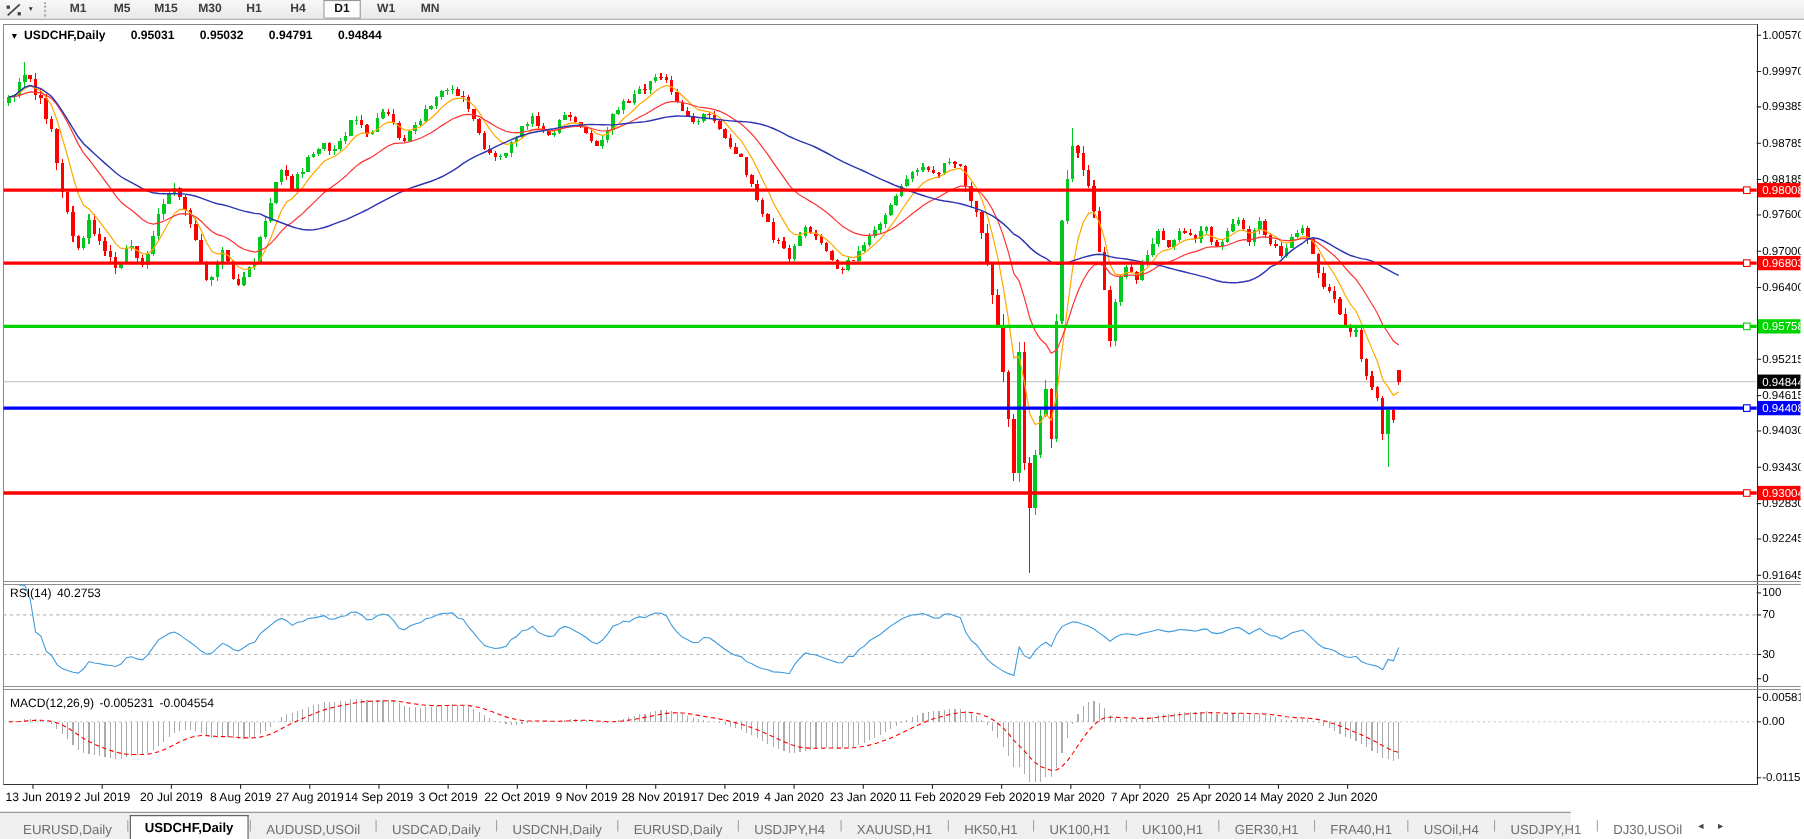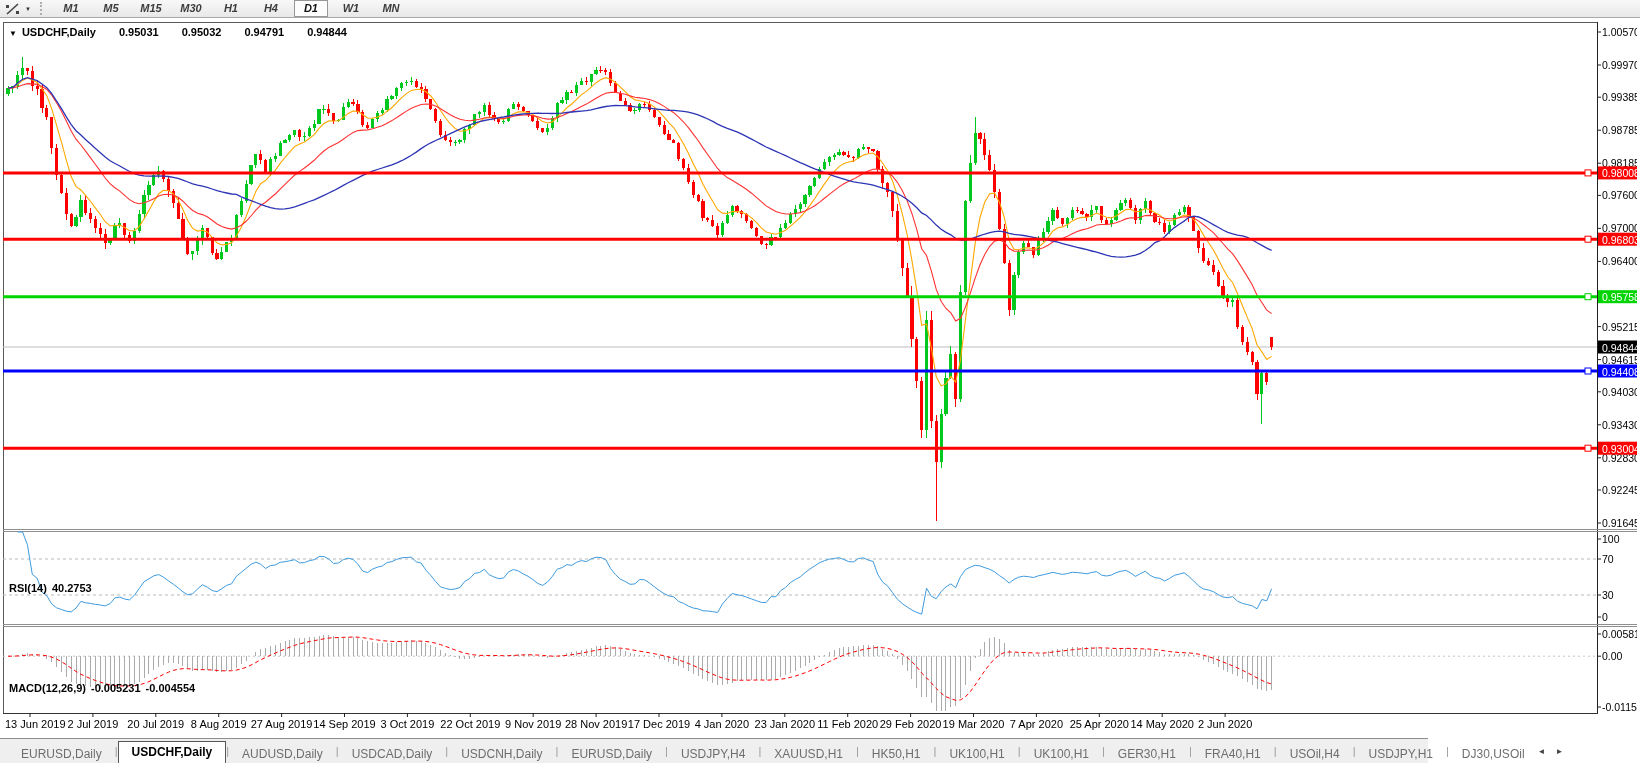--- a/index.html
+++ b/index.html
@@ -4,28 +4,28 @@
 <style>
   html,body{margin:0;padding:0;}
   body{width:1640px;height:763px;position:relative;overflow:hidden;background:#fff;
        font-family:"Liberation Sans",sans-serif;}
   .toolbar{position:absolute;left:0;top:0;width:1640px;height:18px;
     background:linear-gradient(#f8f8f8,#e8e8e8);border-bottom:1px solid #a9a9a9;
     display:flex;align-items:center;padding-left:5px;box-sizing:border-box;}
   .tool-icon{width:18px;height:14px;display:flex;align-items:center;}
   .tool-caret{font-size:6px;color:#333;margin:0 7px 0 2px;}
   .grip{height:13px;border-left:2px dotted #aeaeae;margin:0 9px 0 2px;}
-  #tf-group{display:flex;align-items:center;font-style:italic;}
+  #tf-group{display:flex;align-items:center;}
   .tf-btn{min-width:24px;padding:0 4px;height:15px;line-height:15px;text-align:center;
     font-size:11px;font-weight:700;color:#3c3c3c;margin:0 3px;border:1px solid transparent;}
   .tf-btn.active{background:#fdfdfd;border:1px solid #979797;color:#111;}
   .chart-title{position:absolute;left:9px;top:26px;font-size:11px;font-weight:700;color:#000;z-index:5;}
   .chart-title .tri{font-size:8px;margin-right:5px;font-weight:400;}
   .chart-title .q{margin-left:23px;}
-  .pane-header{position:absolute;left:9px;font-size:11px;font-weight:700;color:#000;z-index:5;margin-top:48px;}
+  .pane-header{position:absolute;left:9px;font-size:11px;font-weight:400;color:#000;z-index:5;}
   .pane-header span{margin-right:5px;}
   #rsi-header{top:534px;}
   #macd-header{top:634px;}
   .tab-bar{position:absolute;left:0;top:738px;width:1428px;height:25px;background:#efefef;
     border-top:1px solid #8f8f8f;display:flex;box-sizing:border-box;}
   .tab-list{display:flex;align-items:flex-end;padding-left:8px;height:100%;}
   .tab{height:18px;line-height:18px;padding:0 13px;font-size:12px;color:#6e6e6e;white-space:nowrap;}
   .tab.active{background:#fff;border:1px solid #565656;border-bottom:none;
     font-weight:700;color:#000;height:21px;line-height:21px;}
   .tab-sep{color:#9a9a9a;align-self:center;font-size:11px;}
@@ -989,21 +989,21 @@
 <div class="pane-header" id="rsi-header"><span>RSI(14)</span><span>40.2753</span></div>
 
 <div class="pane-header" id="macd-header"><span>MACD(12,26,9)</span><span>-0.005231</span><span>-0.004554</span></div>
 
 <div class="tab-bar">
   <div class="tab-list" id="tab-list">
       <div class="tab">EURUSD,Daily</div>
       <span class="tab-sep">|</span>
       <div class="tab active">USDCHF,Daily</div>
       <span class="tab-sep">|</span>
-      <div class="tab">AUDUSD,Daily</div>
+      <div class="tab">AUDUSD,USOil</div>
       <span class="tab-sep">|</span>
       <div class="tab">USDCAD,Daily</div>
       <span class="tab-sep">|</span>
       <div class="tab">USDCNH,Daily</div>
       <span class="tab-sep">|</span>
       <div class="tab">EURUSD,Daily</div>
       <span class="tab-sep">|</span>
       <div class="tab">USDJPY,H4</div>
       <span class="tab-sep">|</span>
       <div class="tab">XAUUSD,H1</div>

